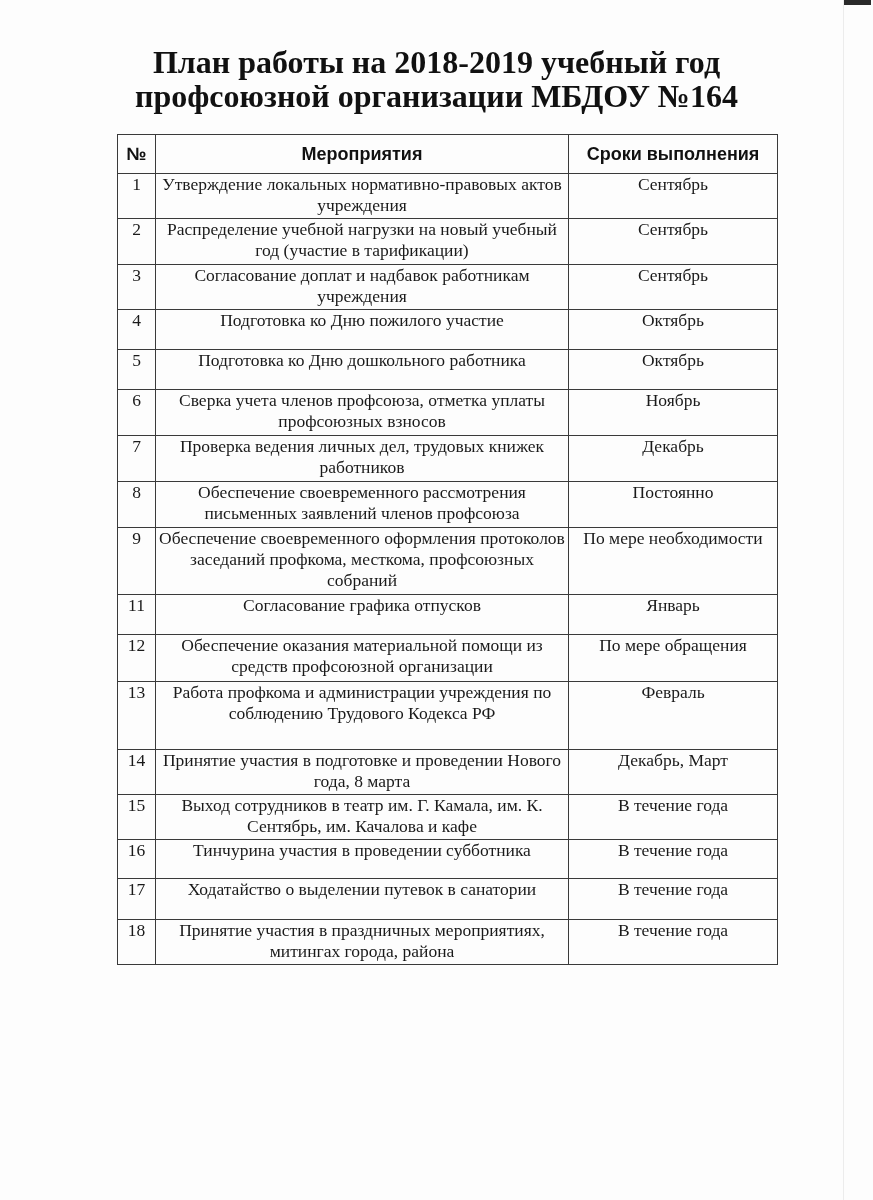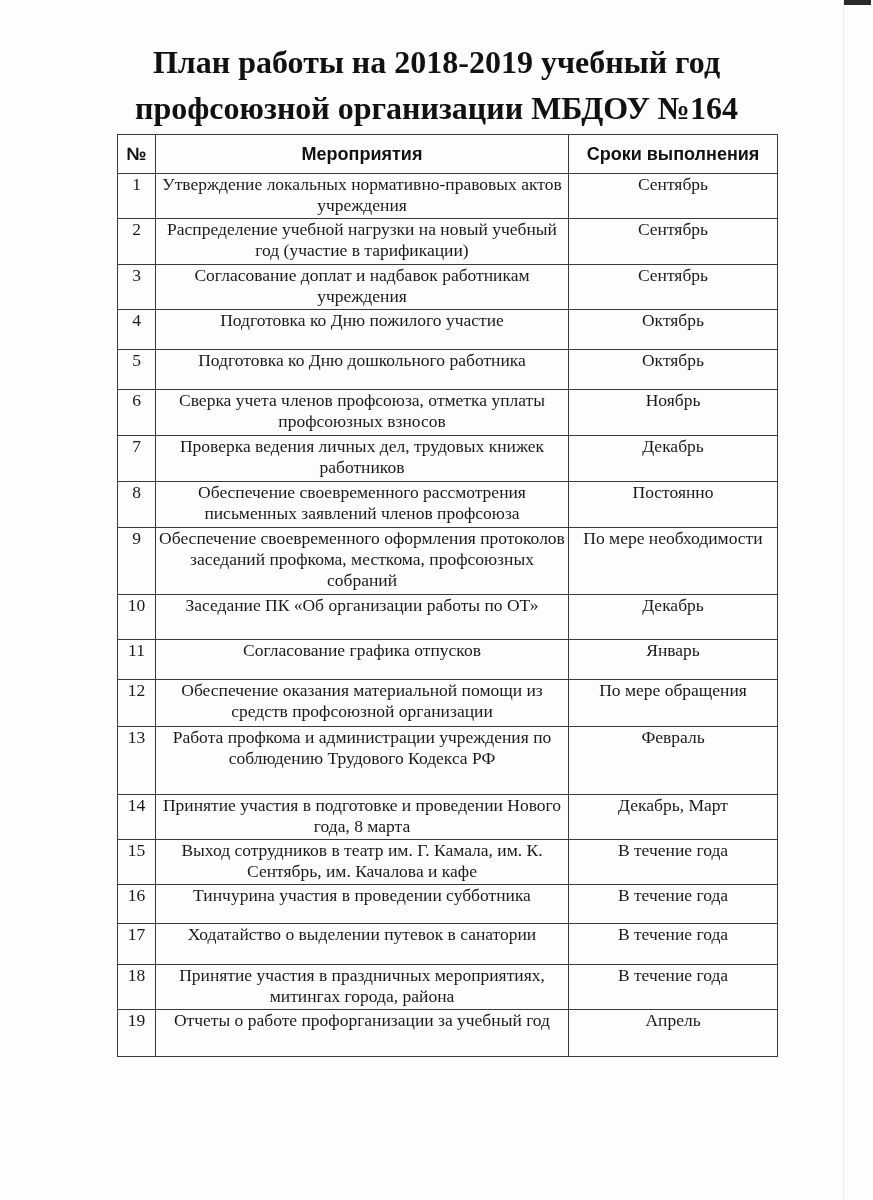--- a/index.html
+++ b/index.html
@@ -7,21 +7,21 @@
     width:873px; height:1200px; background:#fdfdfd; position:relative; overflow:hidden;
     font-family:"Liberation Serif", "DejaVu Serif", serif; color:#1a1a1a;
   }
   .corner-mark { position:absolute; left:843px; top:0; width:28px; height:5px; background:#2a2a2a; }
   .right-edge { position:absolute; left:843px; top:0; width:1px; height:1200px; background:#ececec; }
   .title {
     position:absolute; left:0; width:873px; text-align:center;
     font-family:"Liberation Serif", serif; font-weight:bold; font-size:32px; color:#111;
   }
   .title.l1 { top:44px; }
-  .title.l2 { top:90px; }
+  .title.l2 { top:78px; }
   table.plan {
     position:absolute; left:117px; top:134px; width:660px;
     border-collapse:collapse; table-layout:fixed;
   }
   table.plan td, table.plan th {
     border:1.3px solid #3a3a3a; padding:0; vertical-align:top;
     font-size:17.5px; line-height:21px; font-weight:normal;
   }
   table.plan th {
     font-family:"Liberation Sans", "DejaVu Sans", sans-serif; font-weight:bold; font-size:18px;
@@ -95,25 +95,20 @@
     <tr style="height:46px">
       <td class="num">8</td>
       <td class="act">Обеспечение своевременного рассмотрения письменных заявлений членов профсоюза</td>
       <td class="term">Постоянно</td>
     </tr>
     <tr style="height:67px">
       <td class="num">9</td>
       <td class="act">Обеспечение своевременного оформления протоколов заседаний профкома, месткома, профсоюзных собраний</td>
       <td class="term">По мере необходимости</td>
     </tr>
-    <tr style="height:45px">
-      <td class="num">10</td>
-      <td class="act">Заседание ПК «Об организации работы по ОТ»</td>
-      <td class="term">Декабрь</td>
-    </tr>
     <tr style="height:40px">
       <td class="num">11</td>
       <td class="act">Согласование графика отпусков</td>
       <td class="term">Январь</td>
     </tr>
     <tr style="height:47px">
       <td class="num">12</td>
       <td class="act">Обеспечение оказания материальной помощи из средств профсоюзной организации</td>
       <td class="term">По мере обращения</td>
     </tr>
@@ -140,19 +135,14 @@
     <tr style="height:41px">
       <td class="num">17</td>
       <td class="act">Ходатайство о выделении путевок в санатории</td>
       <td class="term">В течение года</td>
     </tr>
     <tr style="height:45px">
       <td class="num">18</td>
       <td class="act">Принятие участия в праздничных мероприятиях, митингах города, района</td>
       <td class="term">В течение года</td>
     </tr>
-    <tr style="height:47px">
-      <td class="num">19</td>
-      <td class="act">Отчеты о работе профорганизации за учебный год</td>
-      <td class="term">Апрель</td>
-    </tr>
   </tbody>
 </table>
 
 </body></html>

